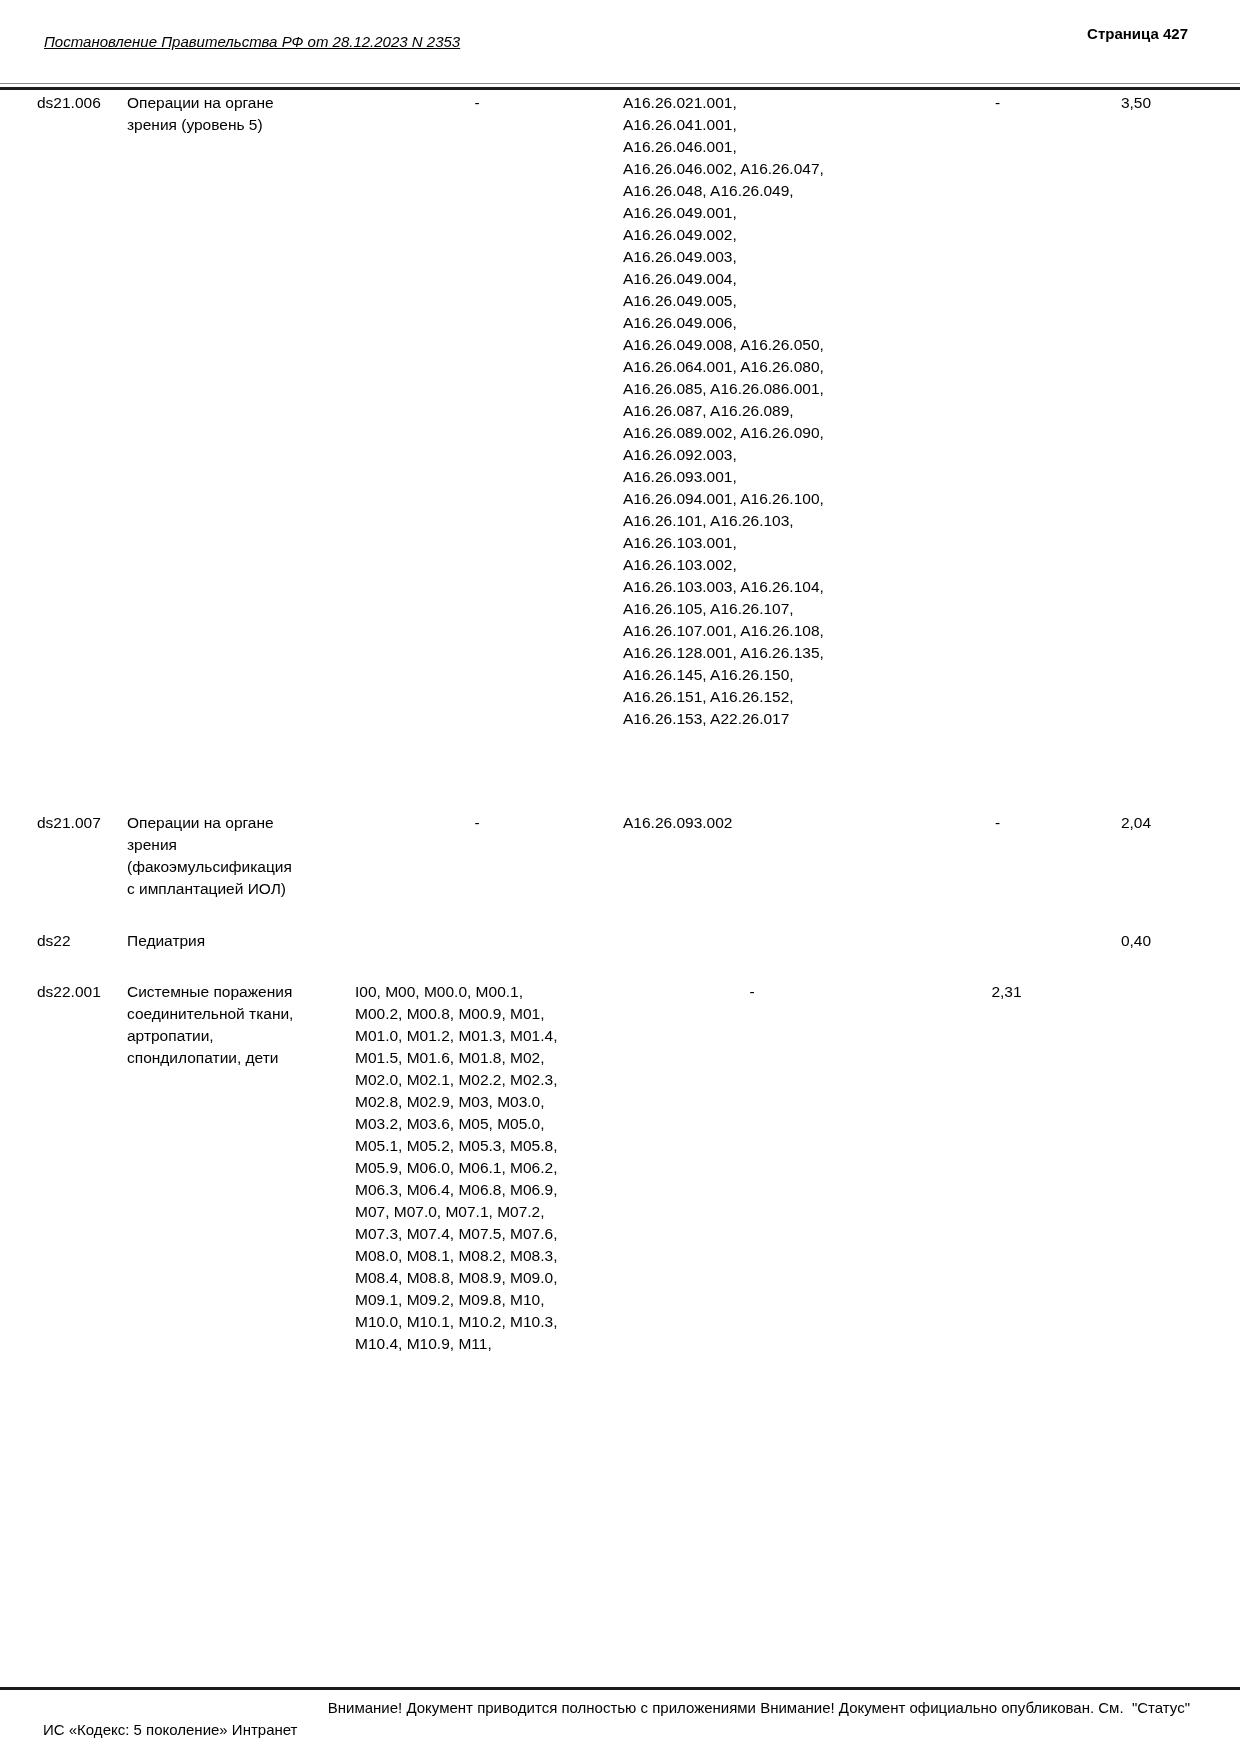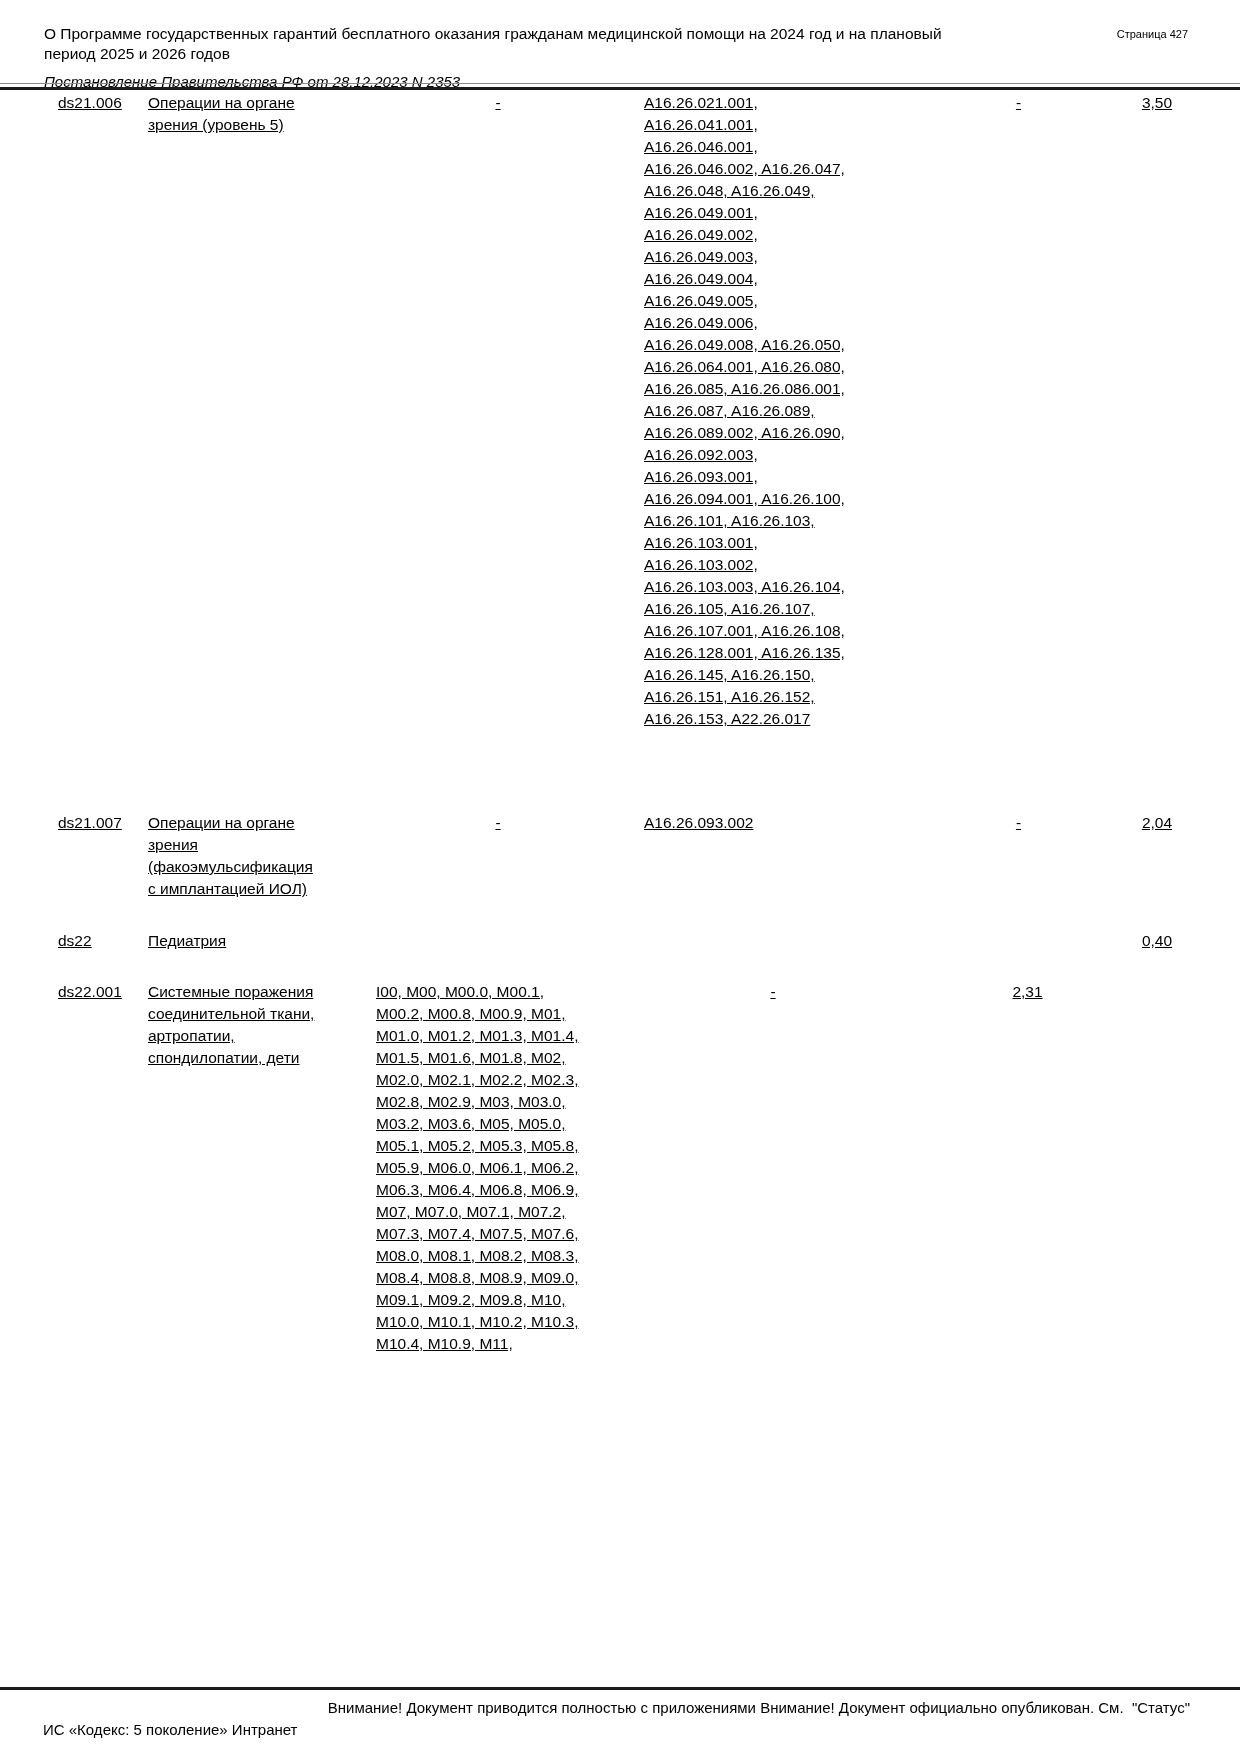--- a/index.html
+++ b/index.html
@@ -23,39 +23,40 @@
     white-space: pre-line;
     max-width: 1020px;
   }
   .doc-subtitle {
     font-size: 15px; line-height: 18px;
     font-style: italic;
     margin-top: 9px;
     text-decoration: underline;
   }
   .page-number {
-    font-size: 11px; line-height: 20px;
+    font-size: 15px; line-height: 20px;
     white-space: nowrap;
     flex: 0 0 auto;
     margin-left: 12px;
+    font-weight: bold;
   }
 
   
   .rule { position: absolute; left: 0; right: 0; }
   .rule-top    { top: 83px; height: 3px; border-top: 1px solid #8a8a8a; border-bottom: 3px solid #1b1b1b; }
   .rule-bottom { top: 1687px; border-bottom: 3px solid #1b1b1b; }
 
   
   .row {
     position: absolute; left: 0; width: 1084px;
     display: grid;
     grid-template-columns: 90px 228px 268px 282px 209px 50px;
-    padding-left: 58px;
+    padding-left: 37px;
     box-sizing: border-box;
-    font-size: 15.5px; line-height: 22px; text-decoration: underline;
+    font-size: 15.5px; line-height: 22px;
   }
   .cell { white-space: pre-line; padding-right: 10px; box-sizing: border-box; }
   .cell.center { text-align: center; padding-right: 24px; }
   .cell.coef   { text-align: center; padding-right: 6px; white-space: nowrap; }
 
   .row-1 { top: 92px;  }
   .row-2 { top: 812px; }
   .row-3 { top: 930px; }
   .row-4 { top: 981px; }
 
@@ -72,22 +73,20 @@
     font-size: 15px; line-height: 21px;
   }
 </style>
 </head>
 <body>
 
 <div class="page">
 
   <div class="header">
     <div>
-      <div class="doc-title">О Программе государственных гарантий бесплатного оказания гражданам медицинской помощи на 2024 год и на плановый
-период 2025 и 2026 годов</div>
       <div class="doc-subtitle">Постановление Правительства РФ от 28.12.2023 N 2353</div>
     </div>
     <div class="page-number">Страница 427</div>
   </div>
 
   <div class="rule rule-top"></div>
 
   <div>
 
     <div class="row row-1">

